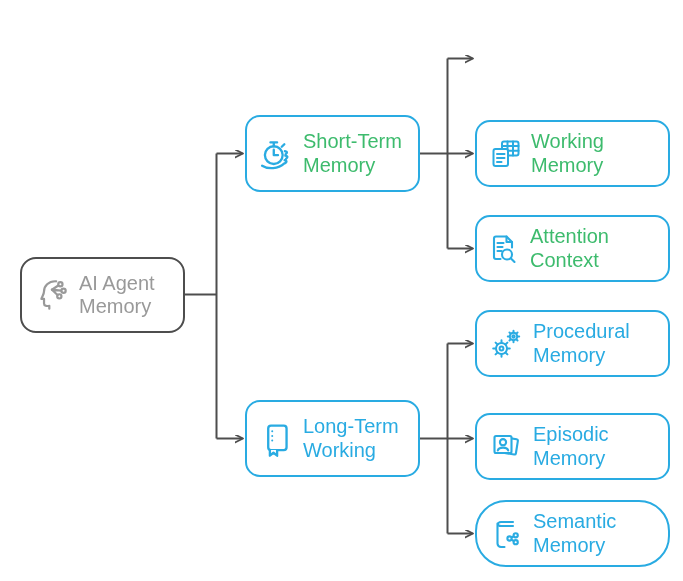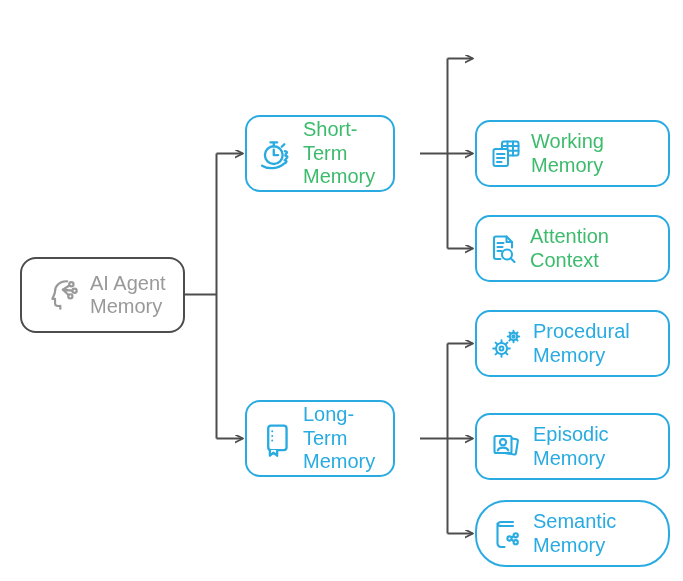--- a/index.html
+++ b/index.html
@@ -20,23 +20,23 @@
     position:absolute;display:flex;align-items:center;
     background:#fff;border:2px solid var(--cyan);border-radius:15px;
   }
   .node .icon{flex:0 0 auto;display:flex;align-items:center;color:var(--cyan);}
   .node .label{font-size:20px;line-height:1.17;font-weight:400;letter-spacing:0;}
   .node.green .label{color:var(--green);}
   .node.cyan .label{color:var(--cyan);}
   .node.root{border-color:var(--gray-line);border-radius:16px;}
   .node.root .icon{color:var(--gray-text);}
   .node.root .label{color:var(--gray-text);}
-  .node.branch{width:150px;height:77px;padding-left:9px;gap:7px;}
+  .node.branch{width:175px;height:77px;padding-left:9px;gap:7px;}
   .node.child{width:195px;height:67px;padding-left:11px;gap:9px;}
-  .node.root{width:165px;height:76px;padding-left:23px;gap:7px;}
+  .node.root{width:165px;height:76px;padding-left:12px;gap:7px;}
   svg.ic{display:block;}
 </style>
 </head>
 <body>
 
 <div class="canvas">
 
   <svg class="connectors" width="683" height="581" viewBox="0 0 683 581">
     <defs>
       <marker id="arrow" markerUnits="userSpaceOnUse" markerWidth="11" markerHeight="11" refX="7.5" refY="4" orient="auto">
@@ -95,21 +95,21 @@
   <div class="node branch cyan" style="left:245px;top:400px;">
     <span class="icon">
       <svg class="ic" width="40" height="40" viewBox="0 0 36 36" fill="none" stroke="currentColor" stroke-width="2.1" stroke-linecap="round" stroke-linejoin="round">
         <rect x="11" y="6" width="16.5" height="22" rx="2.5"></rect>
         <circle cx="14.6" cy="11" r="0.9" fill="currentColor" stroke="none"></circle>
         <circle cx="14.6" cy="15.2" r="0.9" fill="currentColor" stroke="none"></circle>
         <circle cx="14.6" cy="19.4" r="0.9" fill="currentColor" stroke="none"></circle>
         <path d="M12.5,28 V33 l3.2,-2.6 L19,33 V28" fill="#fff"></path>
       </svg>
     </span>
-    <span class="label">Long-Term Memory</span>
+    <span class="label">Long-Term Working</span>
   </div>
 
 
   <div class="node child green" style="left:475px;top:120px;gap:7px;">
     <span class="icon">
       <svg class="ic" width="36" height="36" viewBox="0 0 36 36" fill="none" stroke="currentColor" stroke-width="2" stroke-linecap="round" stroke-linejoin="round">
         <rect x="14" y="5.5" width="16.5" height="14" rx="2"></rect>
         <path d="M14,10 H30.5 M19.5,5.5 V19.5 M25,5.5 V19.5 M14,14.8 H30.5"></path>
         <rect x="5.5" y="13" width="14.5" height="17" rx="2" fill="#fff"></rect>
         <path d="M9,18 H16.5 M9,22 H16.5 M9,26 H13.5"></path>

